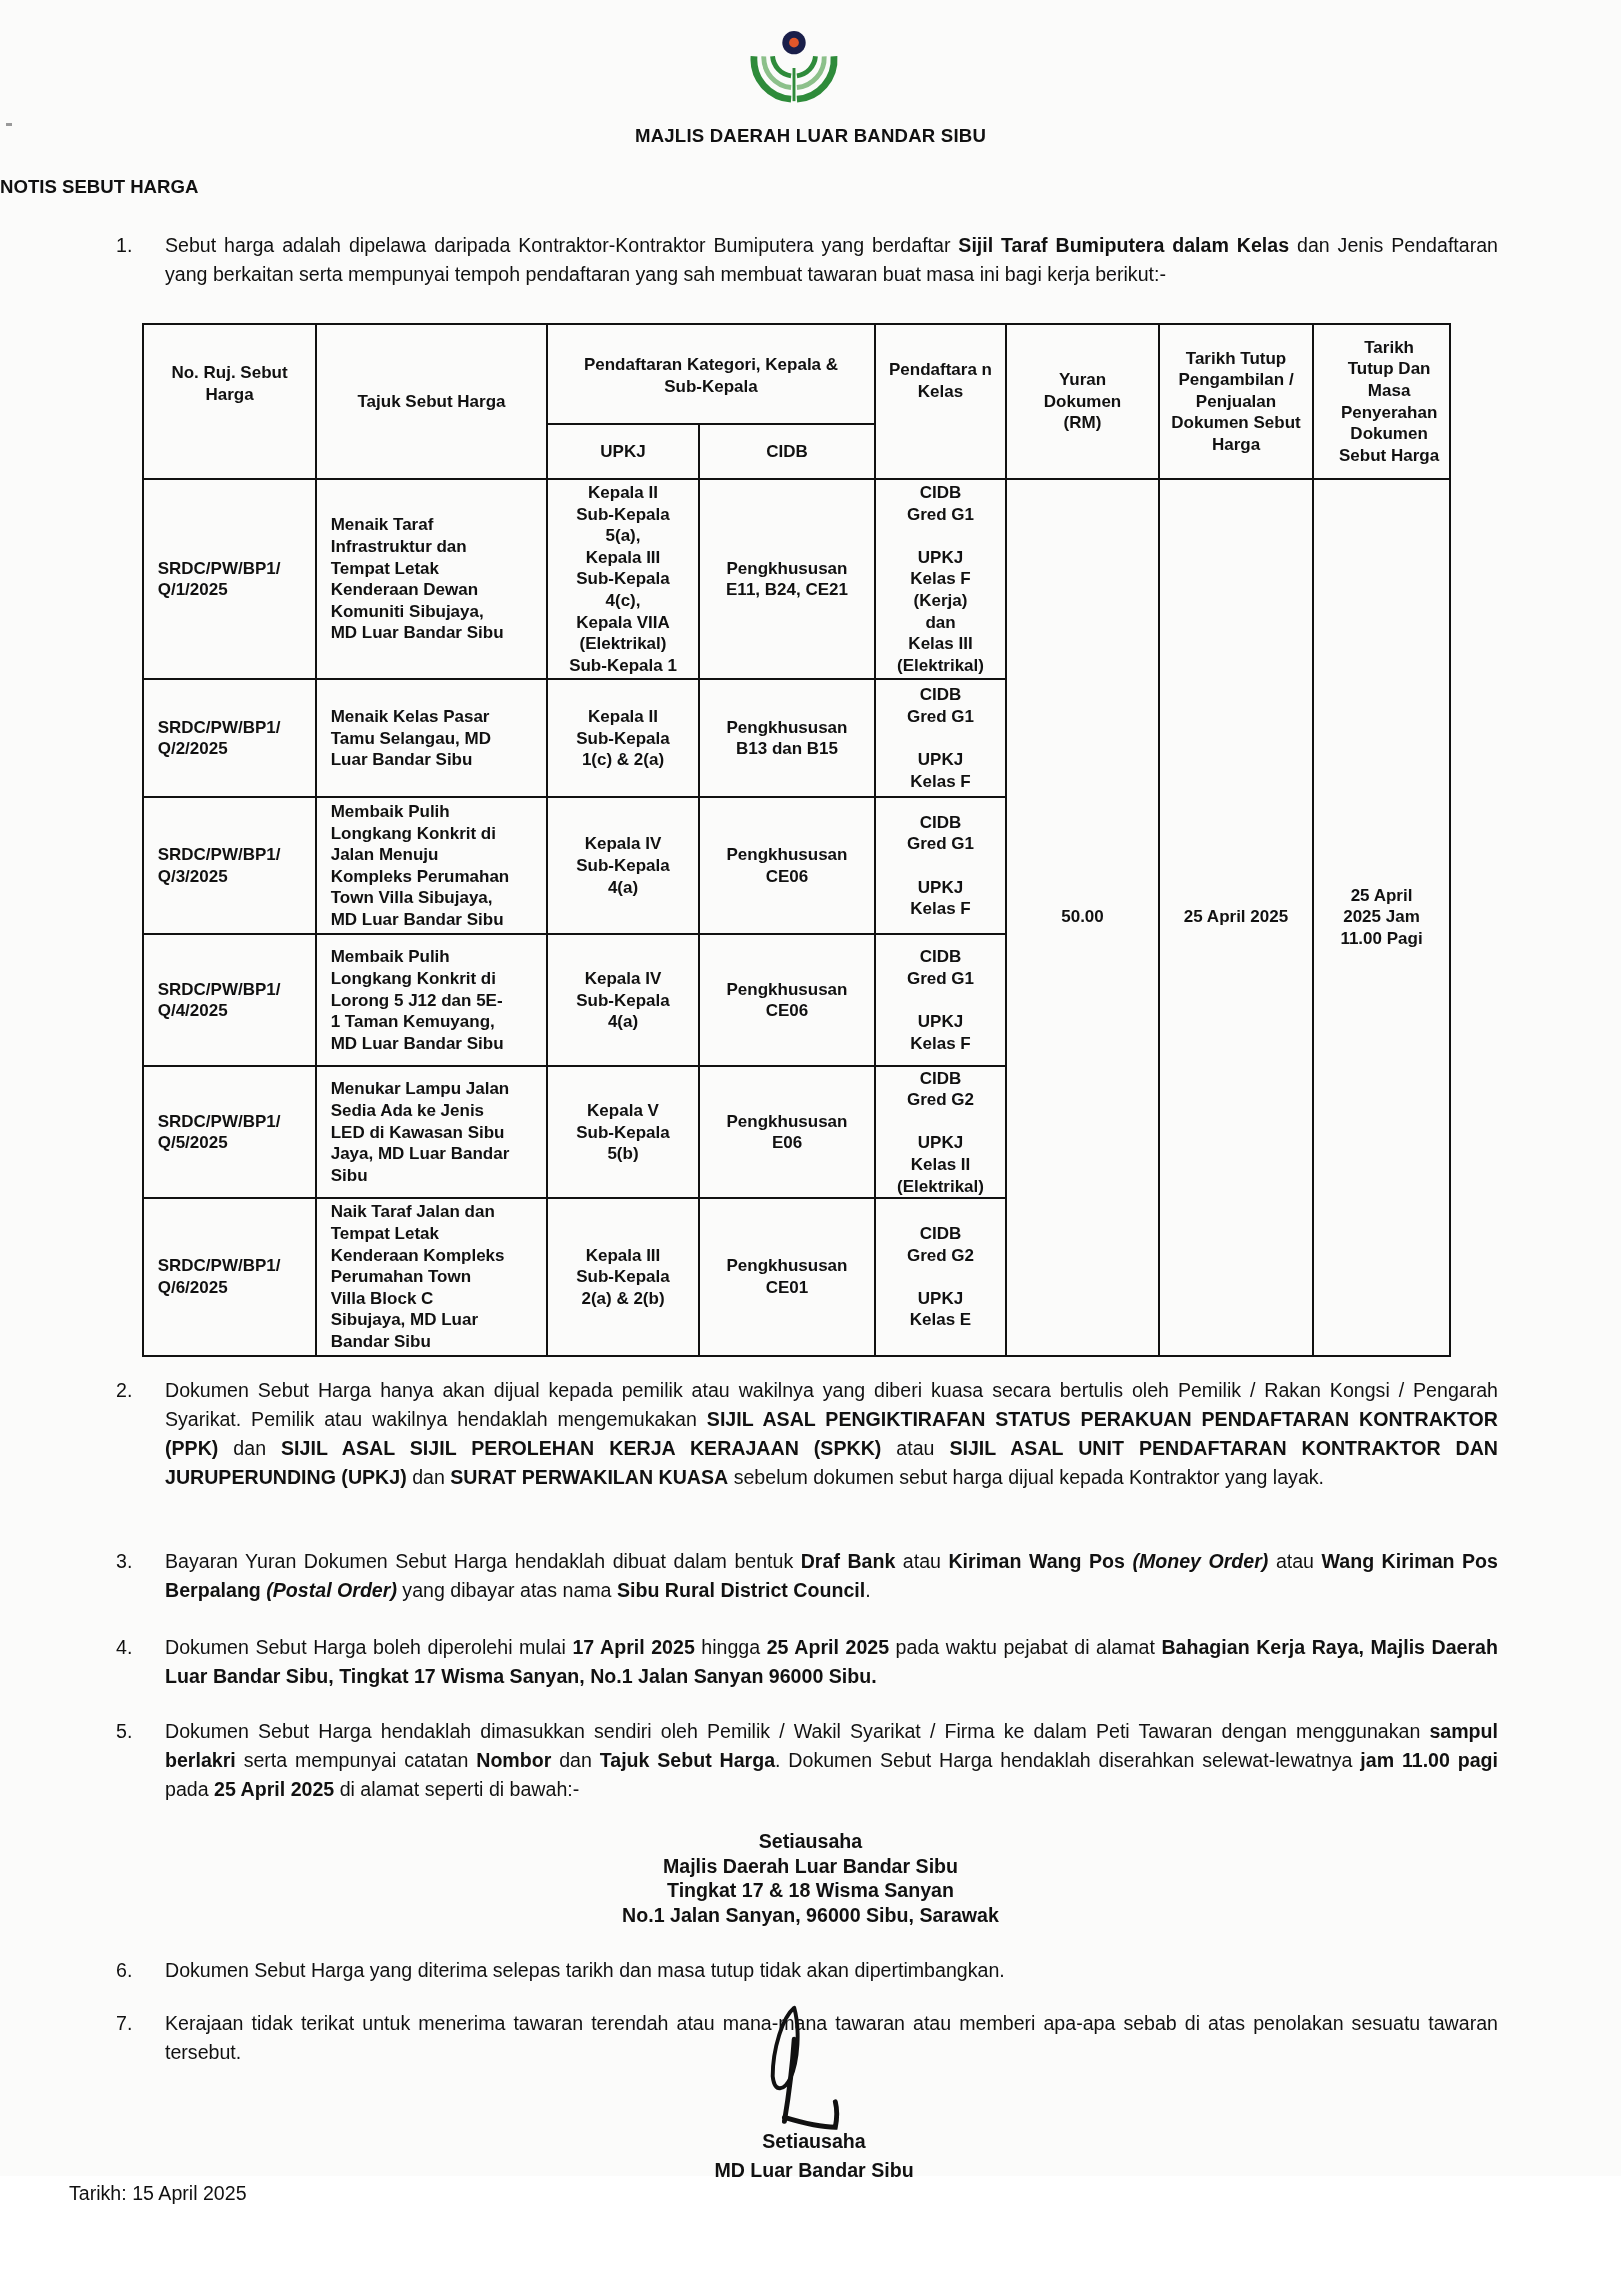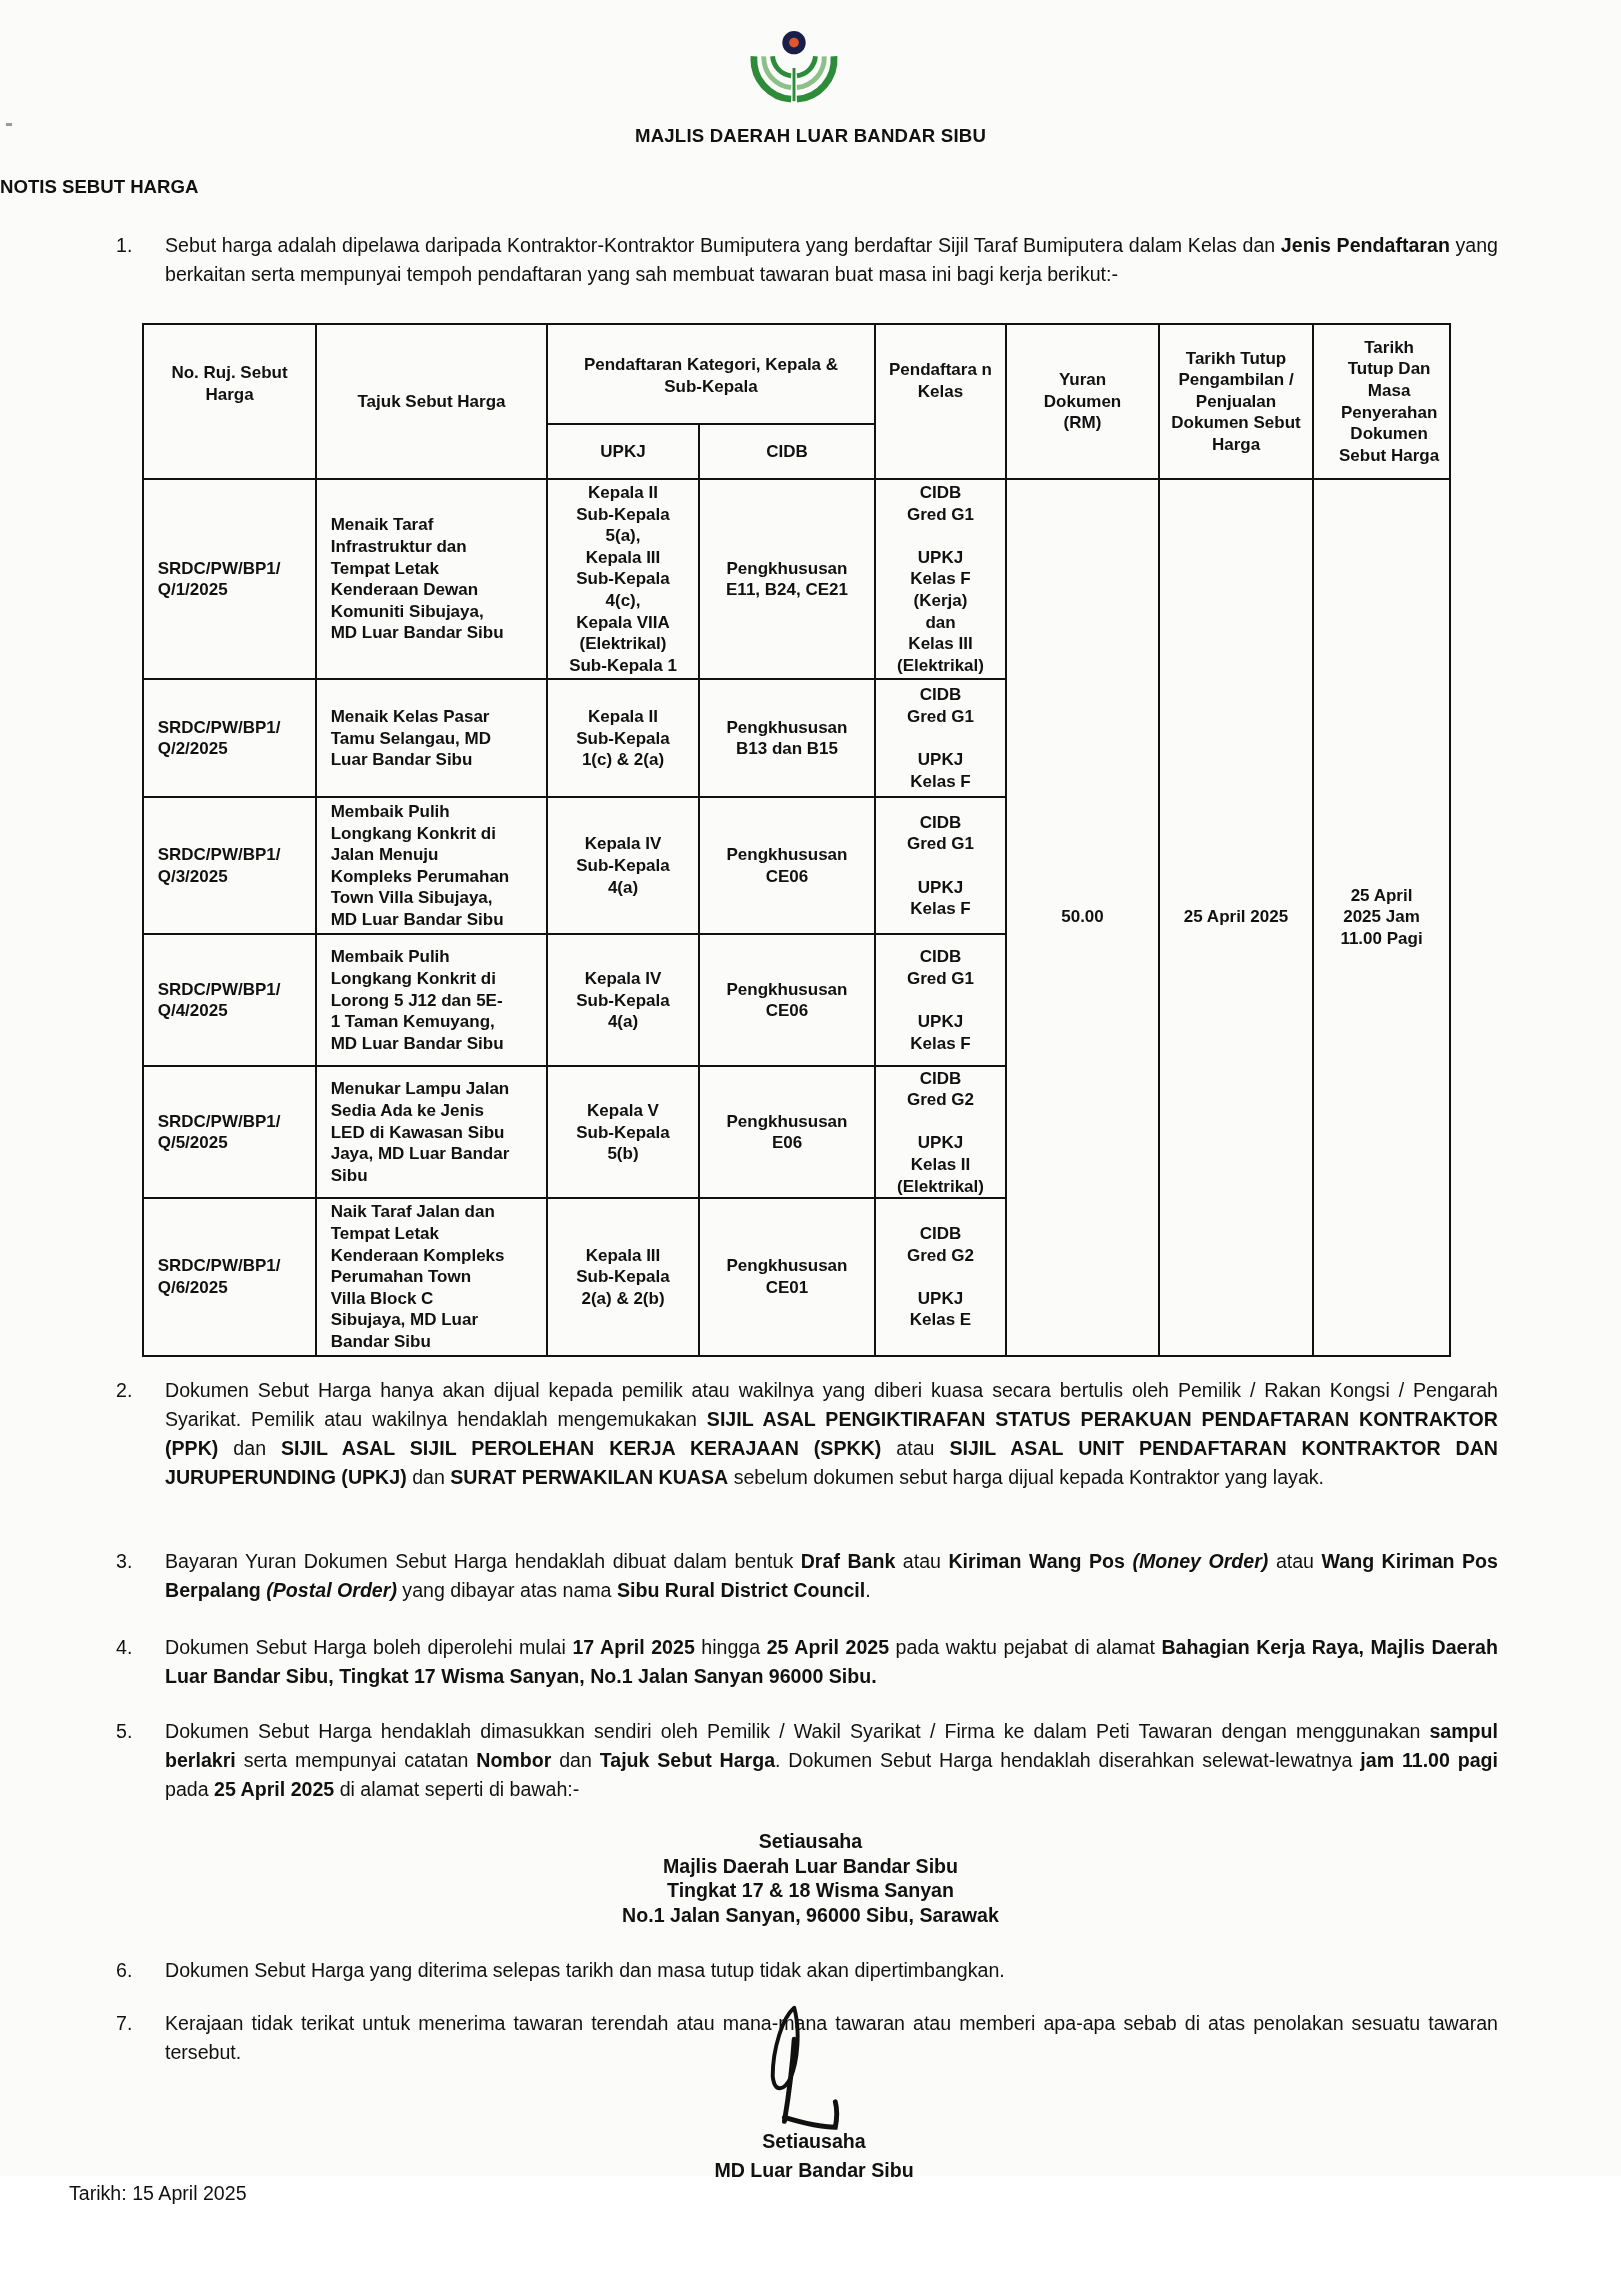--- a/index.html
+++ b/index.html
@@ -51,21 +51,21 @@
     <path d="M33,28 A22,22 0 0 0 52,48" stroke="#2e8b3a" stroke-width="5" fill="none"></path>
     <path d="M77,28 A22,22 0 0 1 58,48" stroke="#2e8b3a" stroke-width="5" fill="none"></path>
     <line x1="55" y1="40" x2="55" y2="74" stroke="#2e8b3a" stroke-width="3"></line>
   </svg>
 
   <div class="org-title">MAJLIS DAERAH LUAR BANDAR SIBU</div>
   <div class="notice-title">NOTIS SEBUT HARGA</div>
 
   <div class="para" style="top:231px; height:61px;">
     <span class="num">1.</span>
-    <div class="txt"><span>Sebut harga adalah dipelawa daripada Kontraktor-Kontraktor Bumiputera yang berdaftar </span><span style="font-weight: normal;">Sijil Taraf Bumiputera dalam Kelas</span><span> dan </span><span style="font-weight: bold;">Jenis Pendaftaran</span><span> yang berkaitan serta mempunyai tempoh pendaftaran yang sah membuat tawaran buat masa ini bagi kerja berikut:-</span></div>
+    <div class="txt"><span>Sebut harga adalah dipelawa daripada Kontraktor-Kontraktor Bumiputera yang berdaftar </span><span style="font-weight: bold;">Sijil Taraf Bumiputera dalam Kelas</span><span> dan </span><span style="font-weight: normal;">Jenis Pendaftaran</span><span> yang berkaitan serta mempunyai tempoh pendaftaran yang sah membuat tawaran buat masa ini bagi kerja berikut:-</span></div>
   </div>
 
   <table class="quote">
     <colgroup>
       <col style="width:173px">
         <col style="width:231px">
         <col style="width:152px">
         <col style="width:176px">
       <col style="width:131px">
         <col style="width:153px">

